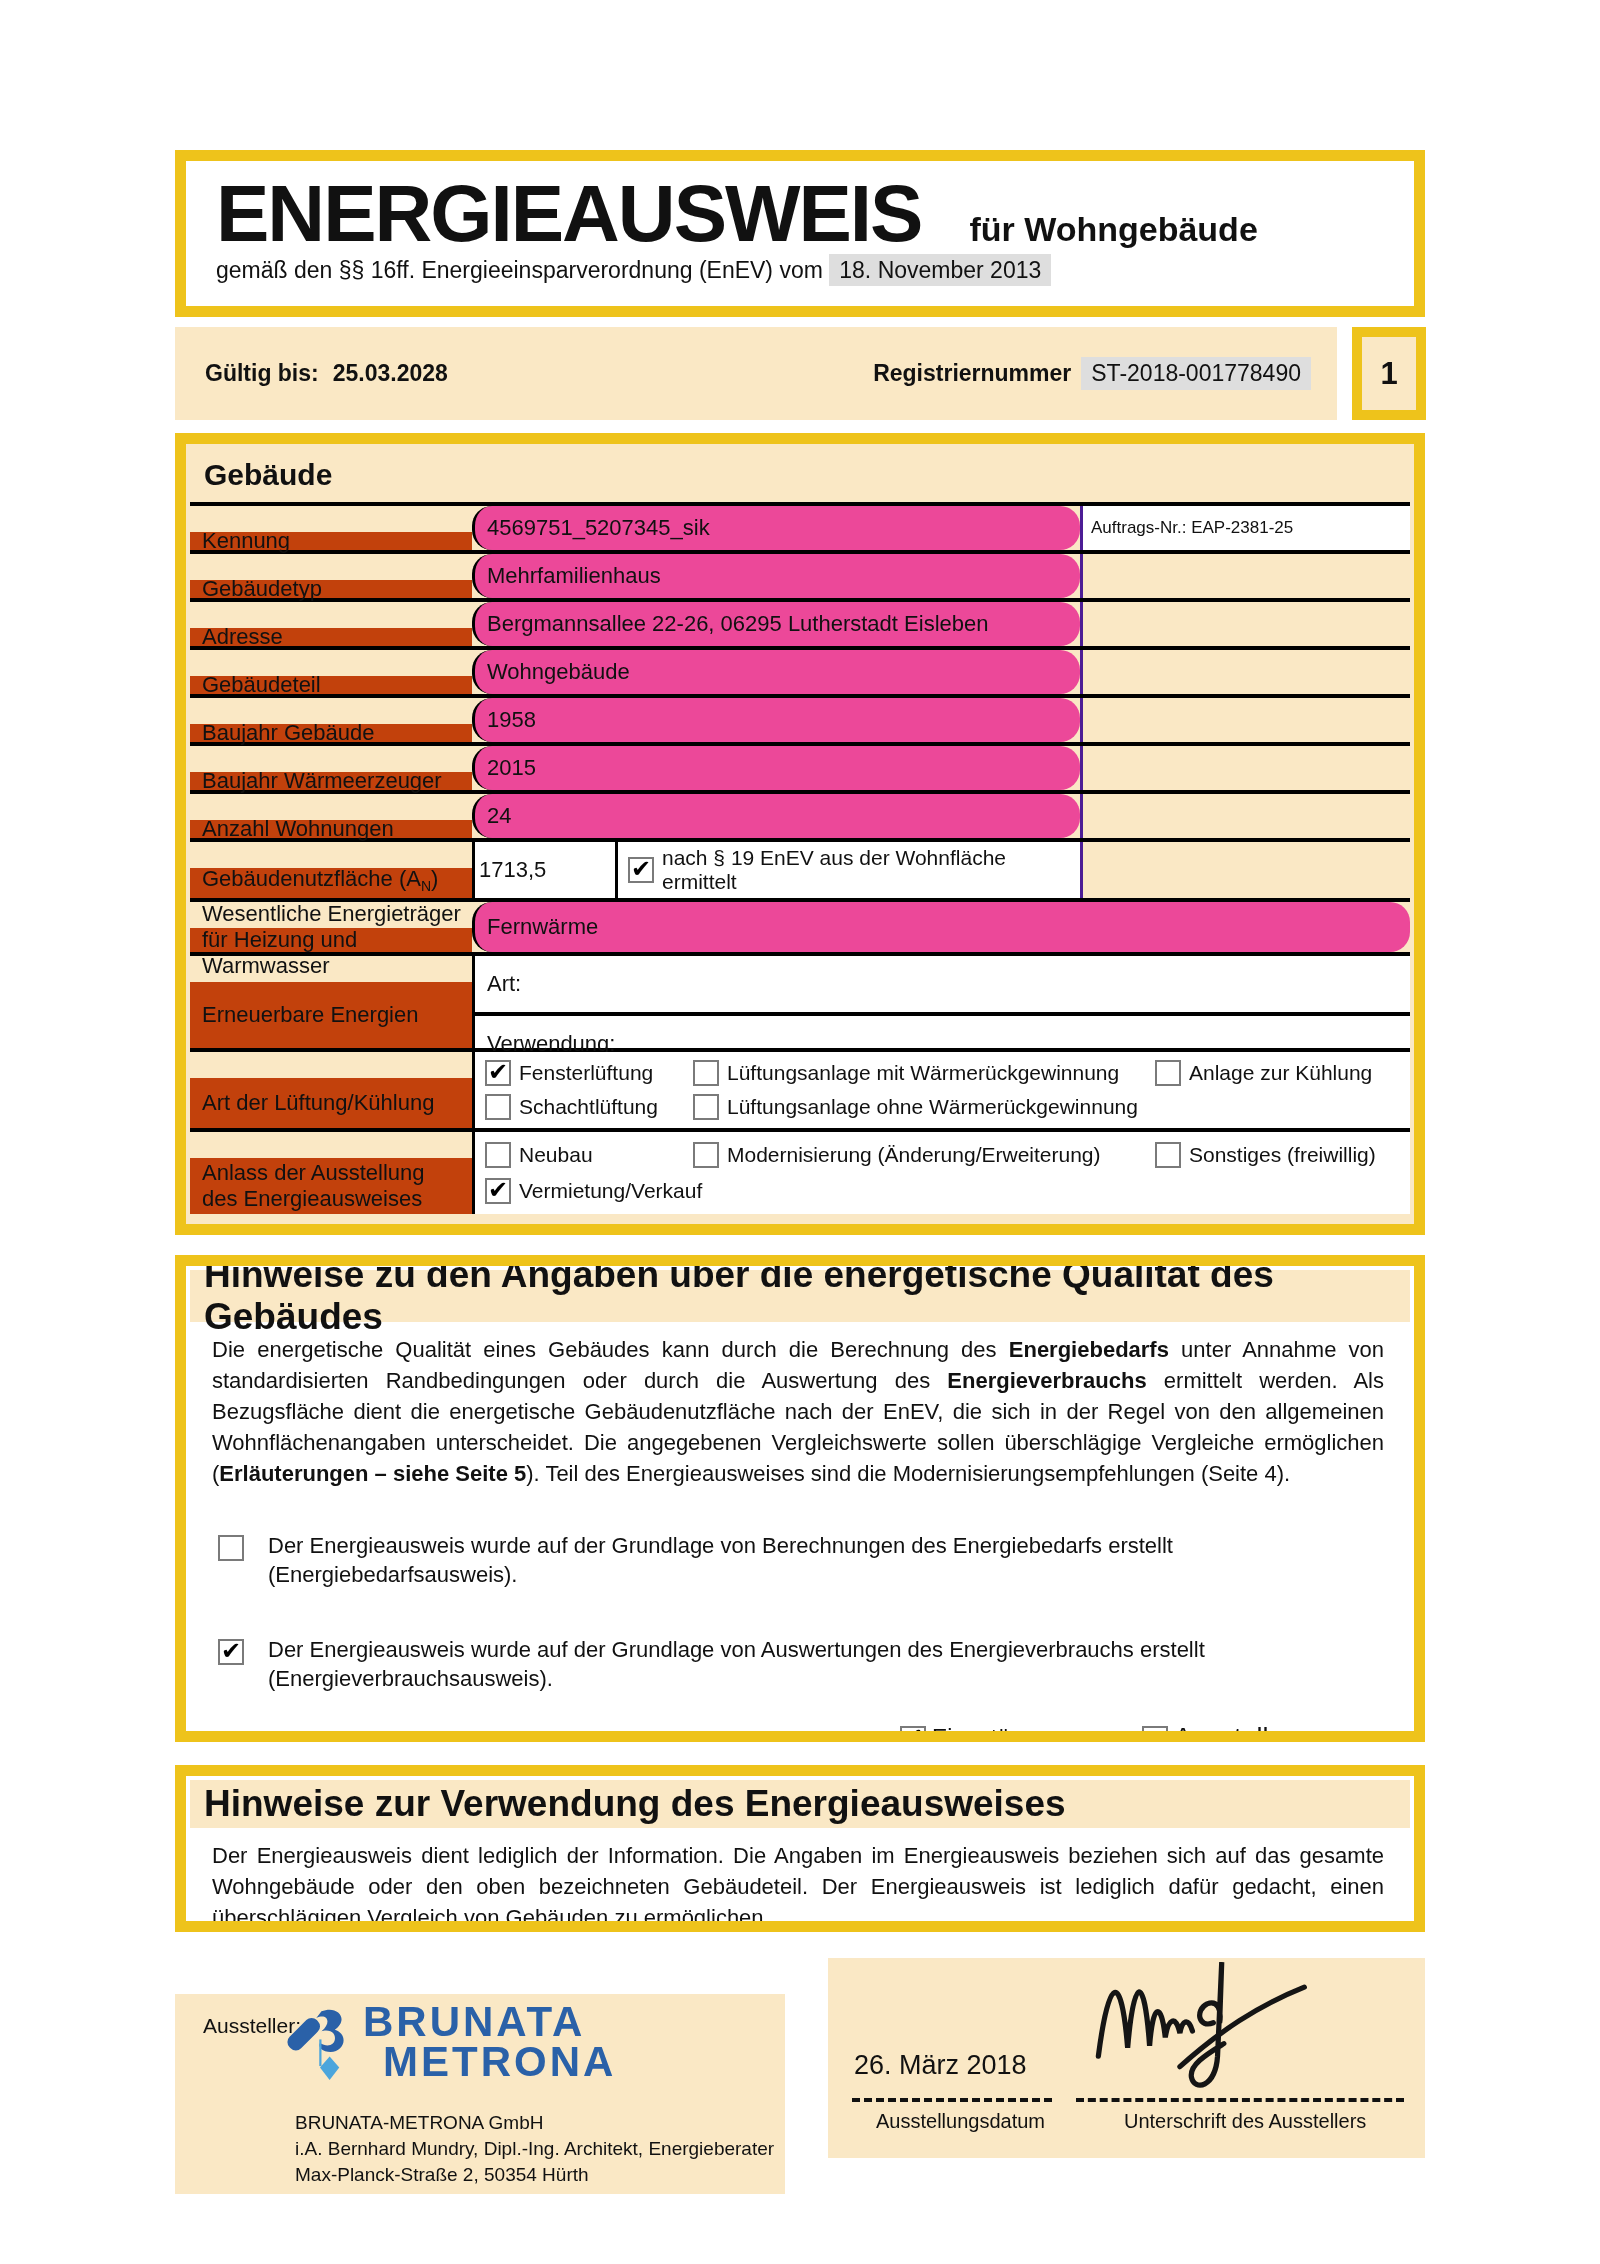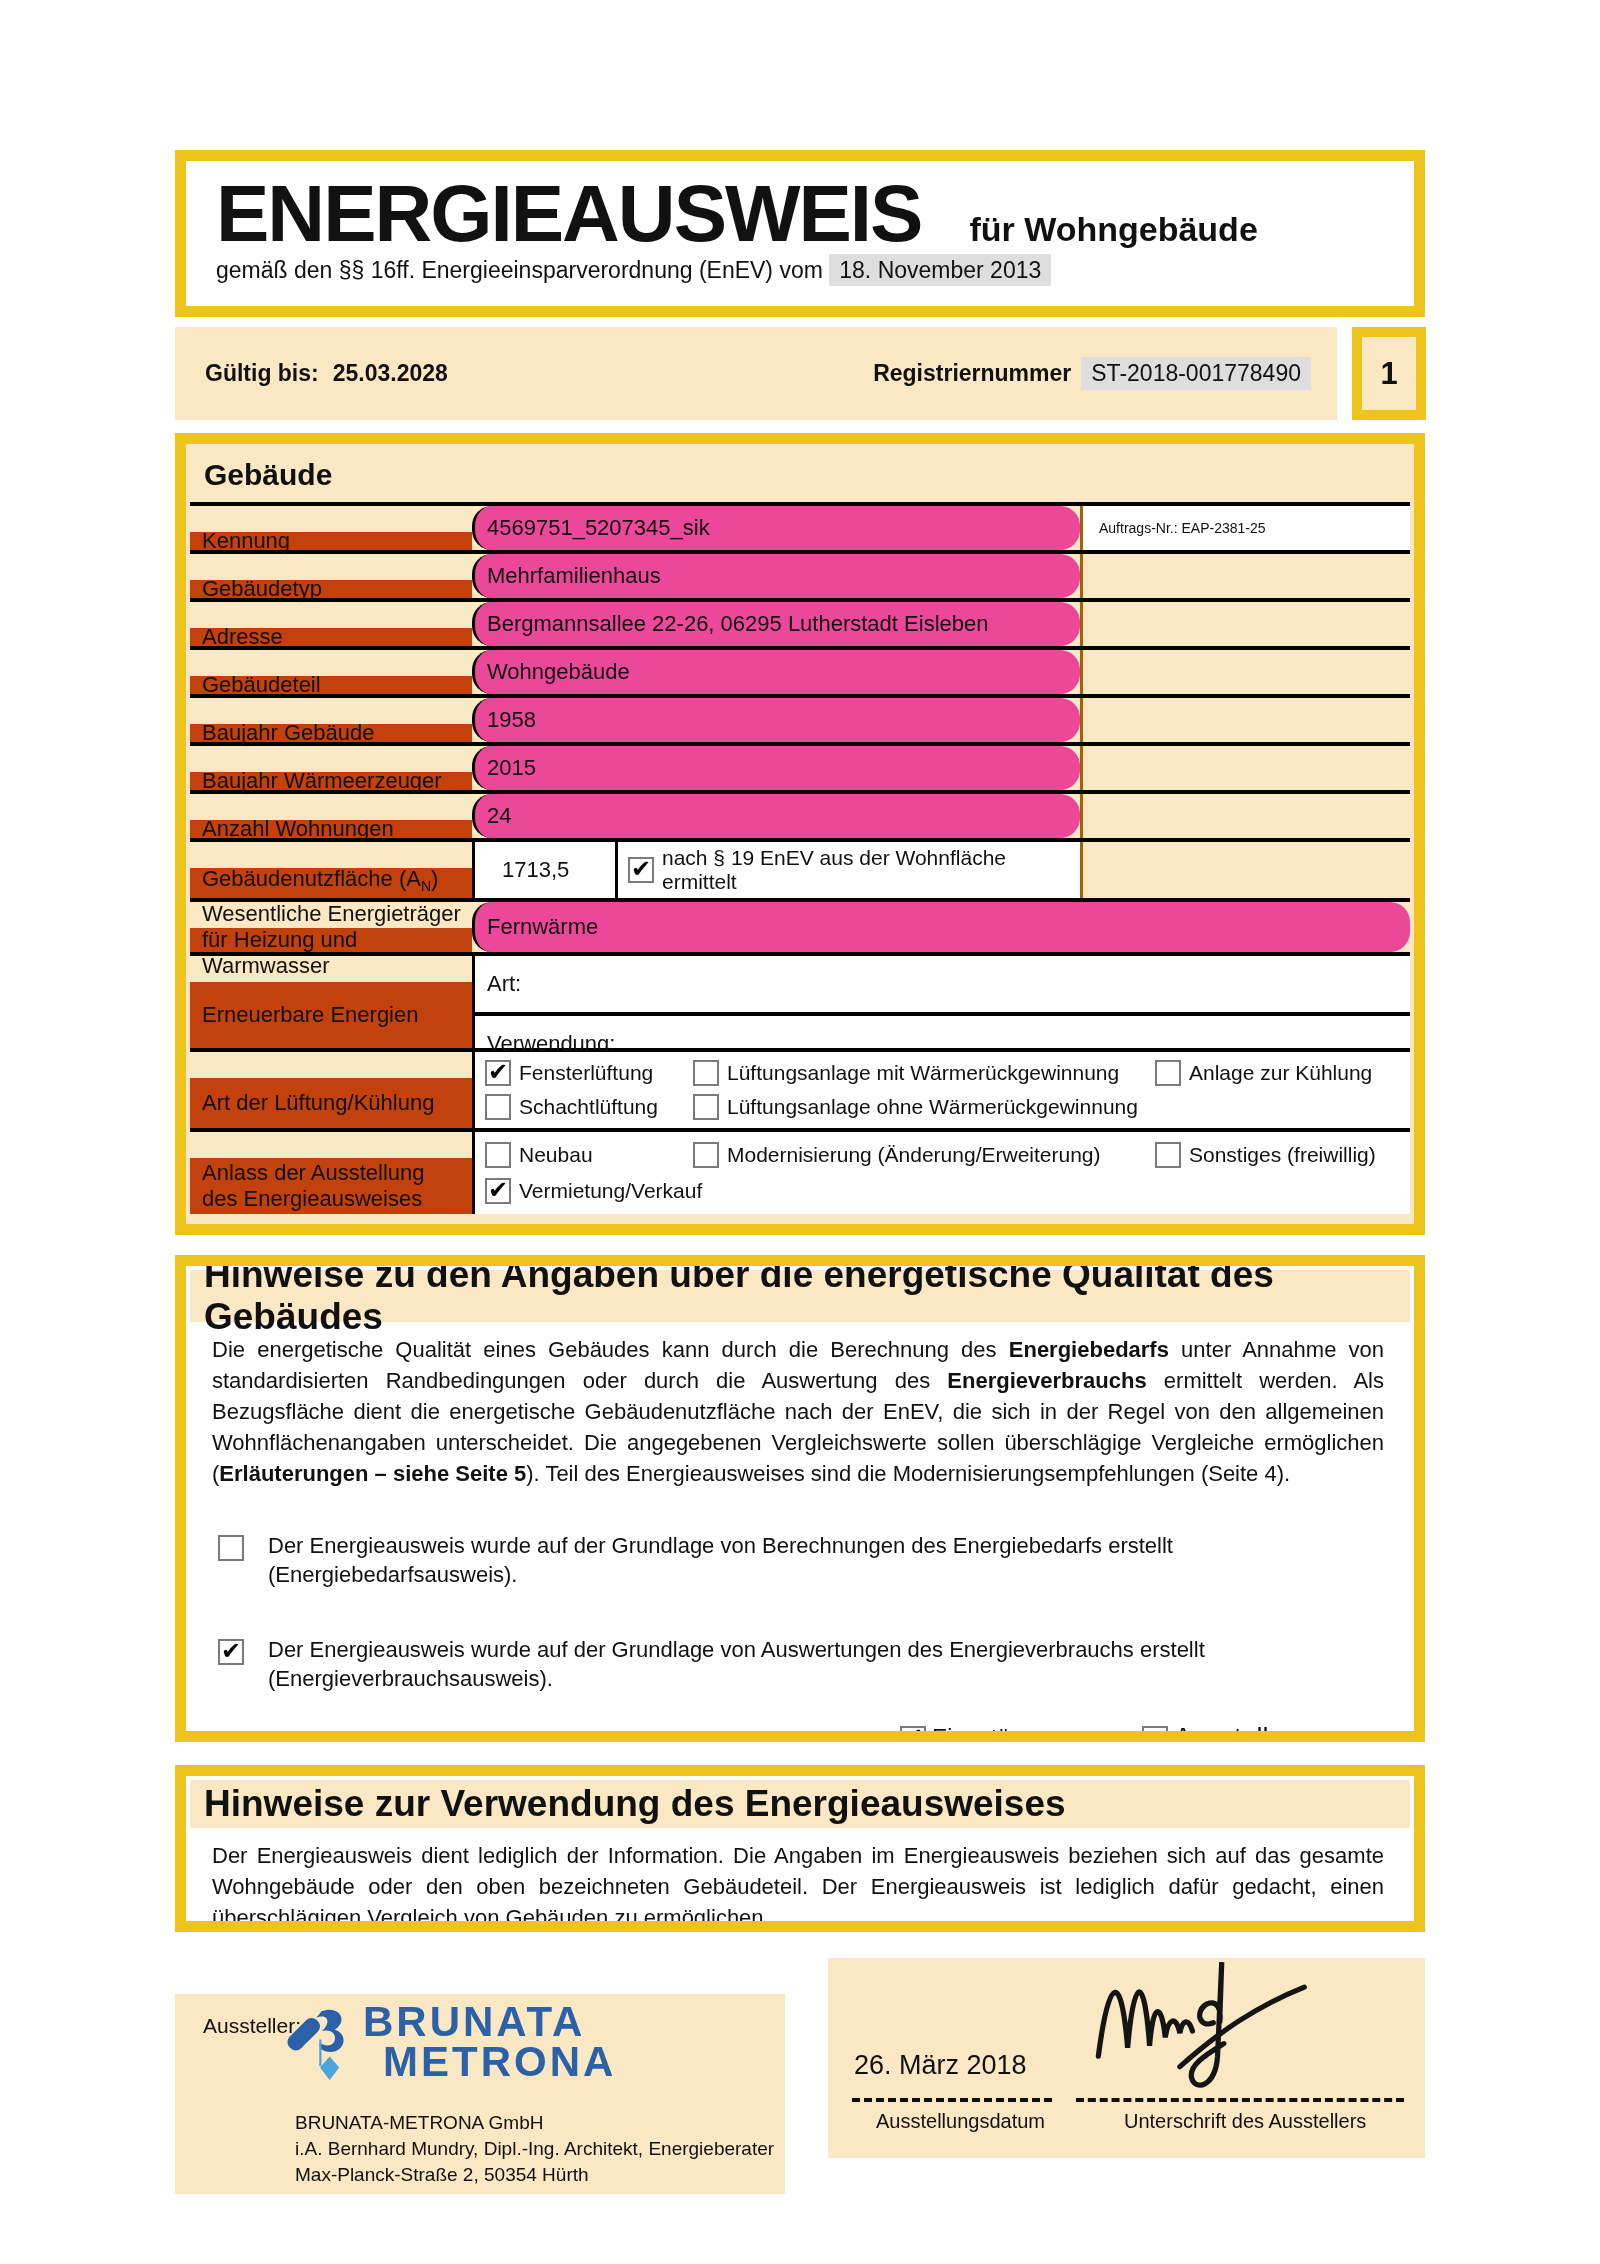--- a/index.html
+++ b/index.html
@@ -27,27 +27,27 @@
 
   
   .gebaeude-box{position:absolute;left:175px;top:433px;width:1250px;height:802px;border:11px solid #EEC31B;
     background:#FAE8C5;box-sizing:border-box;padding:4px;overflow:hidden;}
   .section-head{height:54px;display:flex;align-items:center;padding-left:14px;font-size:30px;font-weight:bold;background:#FAE8C5;}
   .trow{display:flex;border-top:4px solid #000;box-sizing:border-box;}
   .c-label{width:282px;flex:0 0 282px;background:#c2410c;padding:2px 8px 2px 12px;font-size:22px;
     display:flex;align-items:center;box-sizing:border-box;line-height:26px;margin-top:26px;}
   .c-val{flex:1;background:#ec4899;border-left:3px solid #000;padding:2px 12px;font-size:22px;
     display:flex;align-items:center;box-sizing:border-box;border-radius:20px;}
-  .c-right{width:330px;flex:0 0 330px;border-left:3px solid #a16207;background:#FAE8C5;font-size:14px;
-    padding:2px 16px;display:flex;align-items:center;box-sizing:border-box;}
+  .c-right{width:330px;flex:0 0 330px;border-left:3px solid #4c1d95;background:#FAE8C5;font-size:17px;
+    padding:2px 8px;display:flex;align-items:center;box-sizing:border-box;}
   .c-right.white{background:#fff;}
   .h48{height:48px;} .h60{height:60px;} .h54{height:54px;} .h96{height:96px;} .h80{height:80px;} .h86{height:86px;}
   sub.an{font-size:14px;}
   .v-split{flex:1;display:flex;align-items:stretch;background:#fff;border-left:3px solid #000;}
-  .v-num{width:140px;flex:0 0 140px;display:flex;align-items:center;padding:0 27px;font-size:22px;box-sizing:border-box;}
+  .v-num{width:140px;flex:0 0 140px;display:flex;align-items:center;padding:0 4px;font-size:22px;box-sizing:border-box;}
   .v-check{flex:1;border-left:3px solid #000;display:flex;align-items:center;gap:8px;padding:0 10px;font-size:21px;}
   .c-stack{flex:1;display:flex;flex-direction:column;border-left:3px solid #000;background:#fff;}
   .c-sub{flex:1;display:flex;align-items:center;padding:15px 12px;font-size:22px;}
   .c-sub.first{border-bottom:4px solid #000;}
   .cb-area{flex:1;background:#fff;border-left:3px solid #000;display:grid;
     grid-template-columns:208px 462px 1fr;align-content:space-evenly;padding:0 0 0 10px;box-sizing:border-box;}
   .cb-item{display:flex;align-items:center;gap:8px;font-size:21px;white-space:nowrap;}
 
   
   .cb{width:26px;height:26px;flex:0 0 26px;border:2px solid #7a7a7a;background:#fff;box-sizing:border-box;

